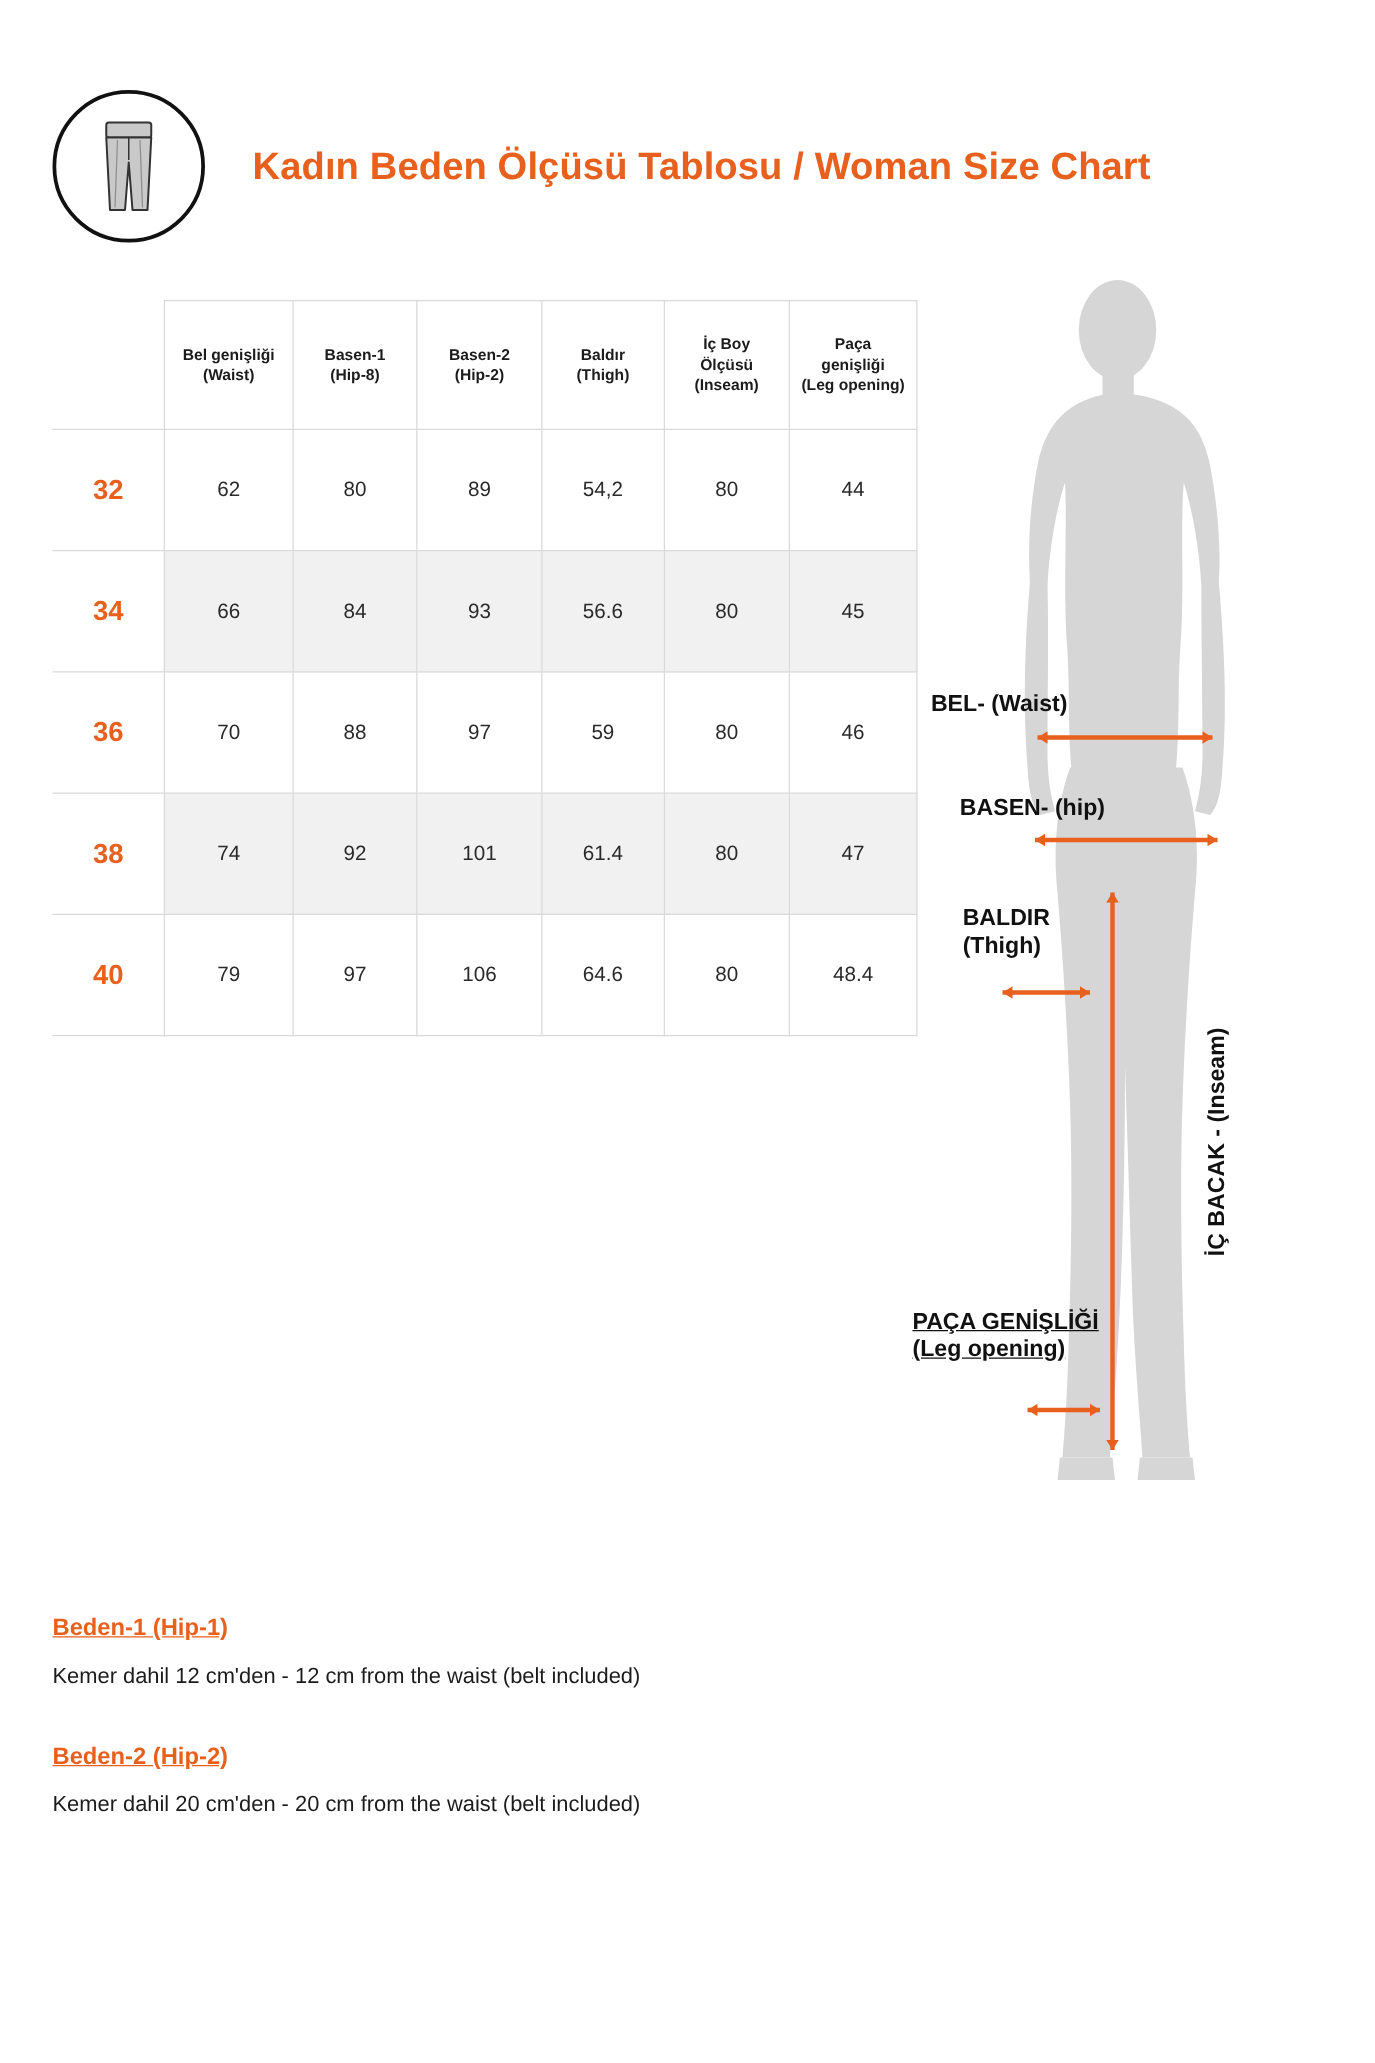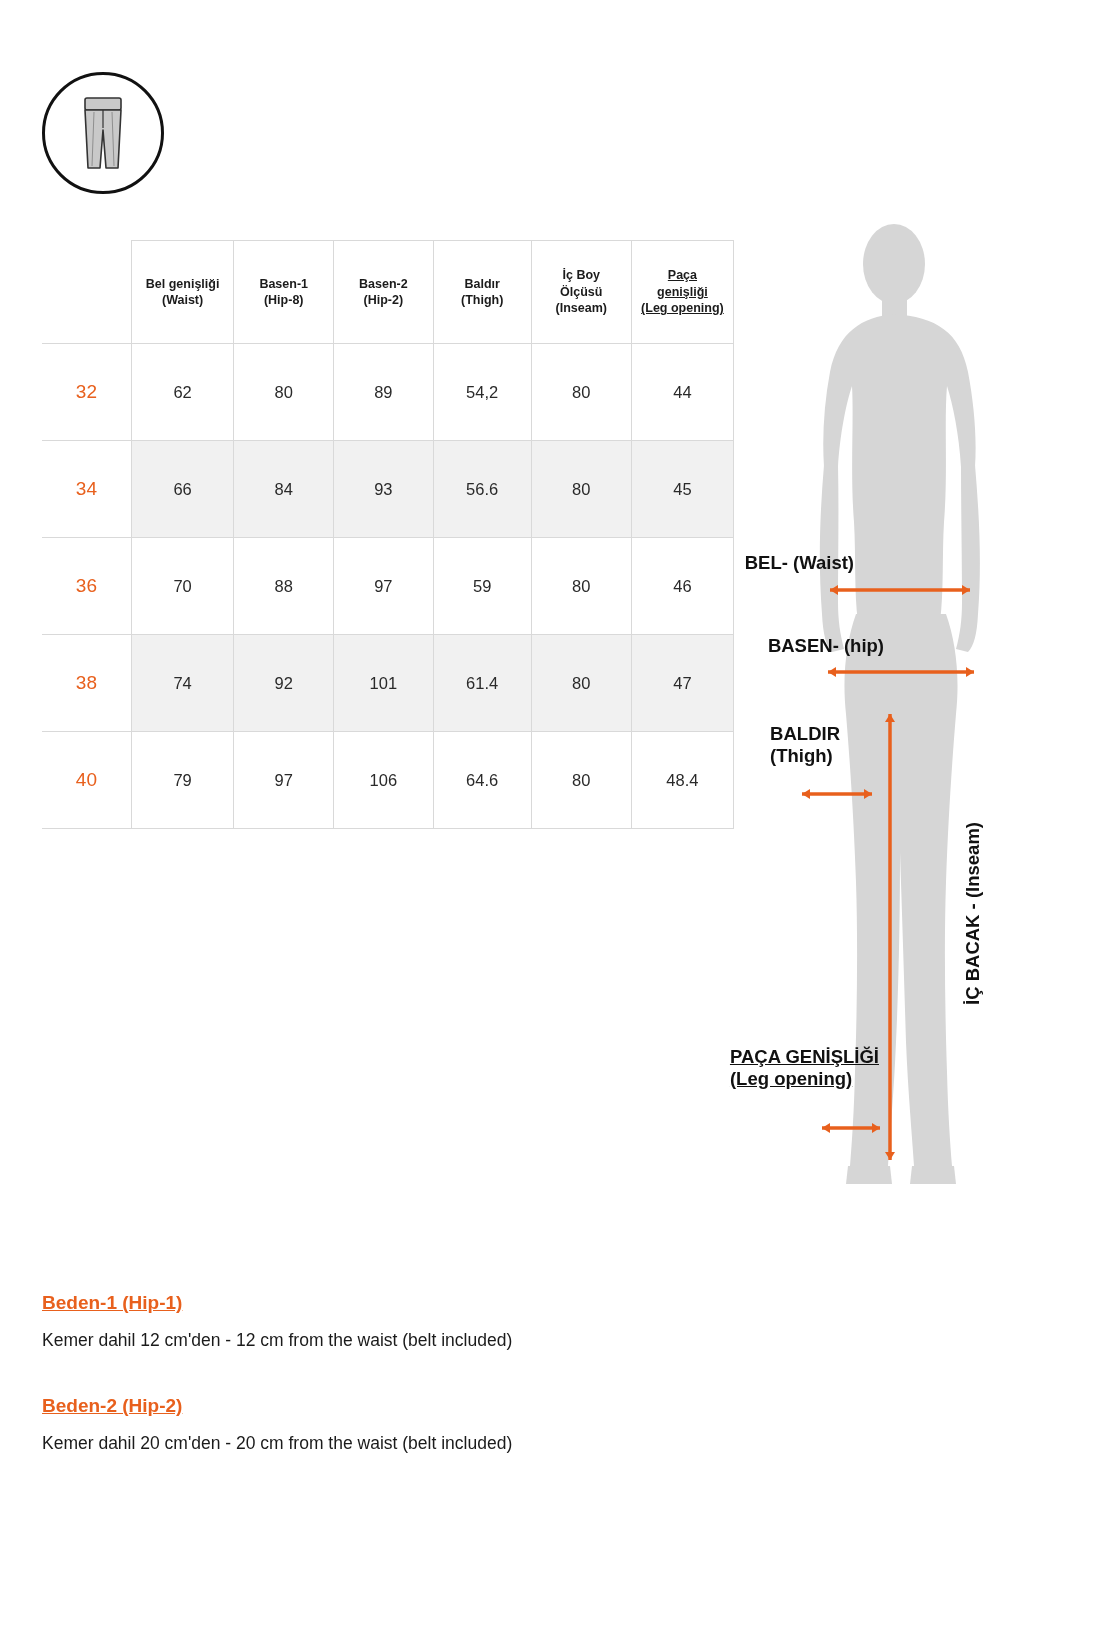--- a/index.html
+++ b/index.html
@@ -81,35 +81,35 @@
     background: #fff;
   }
   .size-table tbody td {
     height: 94px;
     font-size: 16.5px;
     color: #2a2a2a;
     font-weight: normal;
   }
   .size-table tbody td.size-cell {
     border-left: none;
-    font-size: 19px;
-    font-weight: normal;
+    font-size: 22px;
+    font-weight: bold;
     color: #e8601d;
     width: 98px;
     background: #fff !important;
   }
   .size-table tbody tr.alt td {
     background: #f1f1f1;
   }
   .col-w1 { width: 101px; margin-top: 40px; }
   .col-w2 { width: 99px; }
   .col-w3 { width: 99px; }
   .col-w4 { width: 97px; }
   .col-w5 { width: 98px; }
-  .col-w6 { width: 100px; text-decoration: underline; }
+  .col-w6 { width: 100px; }
 
   
   .figure-wrap {
     position: absolute;
     left: 742px;
     top: 222px;
     width: 330px;
     height: 990px;
   }
   .figure-svg {
@@ -167,20 +167,21 @@
   <div class="header">
     <div class="logo-circle">
       <svg class="pants-icon" viewBox="0 0 44 74">
         <rect x="4" y="2" width="36" height="12" rx="2" fill="#c9c9c9" stroke="#333" stroke-width="1.6"></rect>
         <path d="M4 14 L40 14 L37 72 L25 72 L22 34 L19 72 L7 72 Z" fill="#c9c9c9" stroke="#333" stroke-width="1.6" stroke-linejoin="round"></path>
         <line x1="22" y1="14" x2="22" y2="32" stroke="#333" stroke-width="1.2"></line>
         <line x1="13" y1="16" x2="11" y2="70" stroke="#8f8f8f" stroke-width="1"></line>
         <line x1="31" y1="16" x2="33" y2="70" stroke="#8f8f8f" stroke-width="1"></line>
       </svg>
     </div>
+    <div class="header-title">Kadın Beden Ölçüsü Tablosu / Woman Size Chart</div>
   </div>
 
   <table class="size-table">
     <thead>
       <tr>
         <th class="corner"></th>
         <th class="col-w1">
           <div>Bel genişliği</div>
           <div>(Waist)</div>
         </th>

